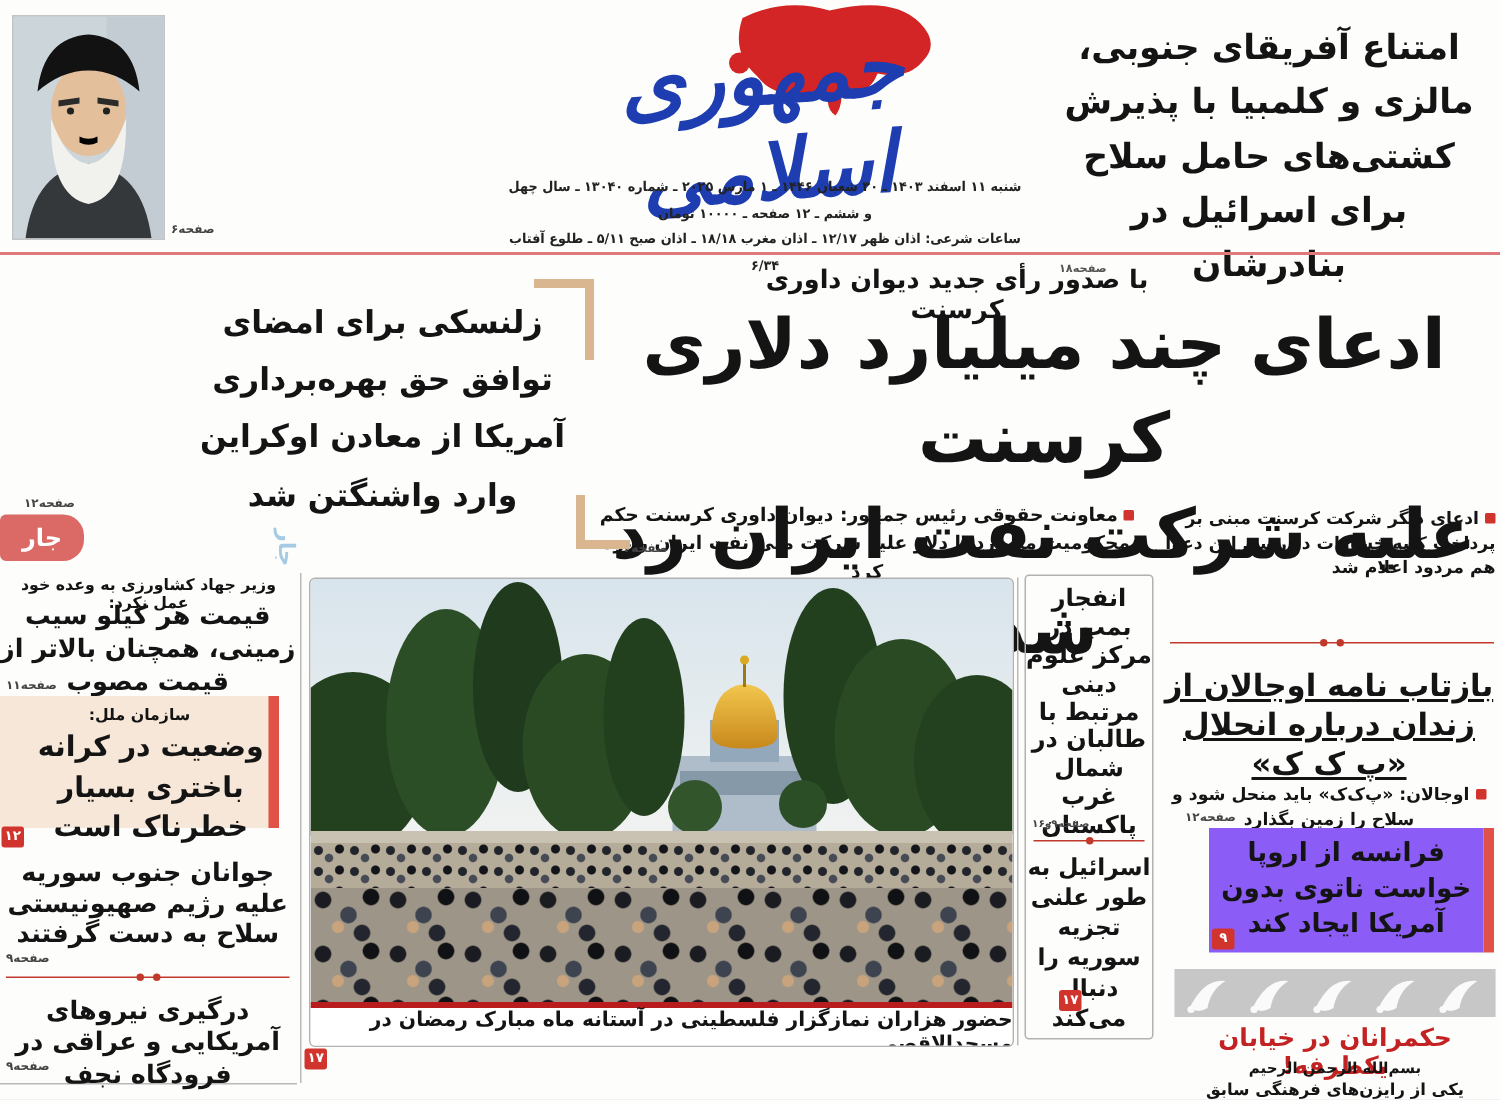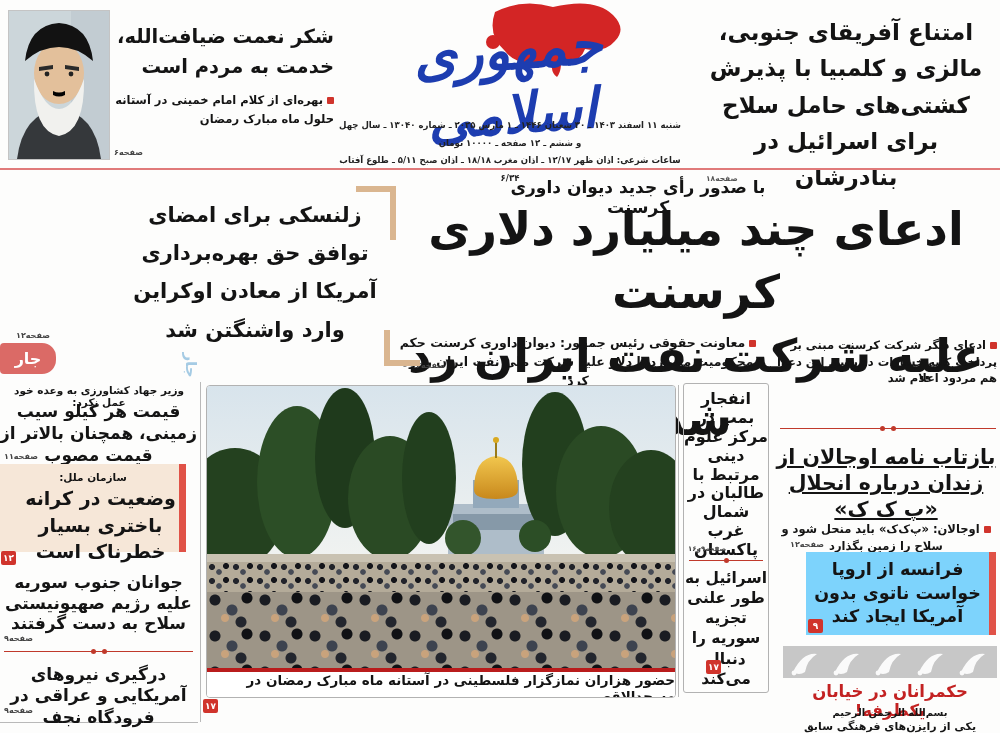--- a/index.html
+++ b/index.html
@@ -104,21 +104,21 @@
   .israel{left:684px;top:568px;width:84px;text-align:center;font-size:15.5px;font-weight:bold;line-height:1.3;}
 
   
   .news-bullet{font-size:11.5px;font-weight:bold;line-height:1.45;text-align:right;}
   .rb1{left:775px;top:337px;width:222px;}
   .rb2{left:775px;top:375px;width:222px;}
   .div-right{left:780px;top:425px;width:216px;}
   .ocalan-headline{left:775px;top:444px;width:222px;text-align:center;font-size:20.5px;font-weight:bold;line-height:1.28;text-decoration:underline;}
   .rb3{left:775px;top:521px;width:222px;text-align:center;}
   .ocalan-pageref{left:790px;top:540px;font-size:8px;font-weight:bold;color:#444;}
-  .france-box{left:806px;top:552px;width:183px;height:83px;background:#7dd3fc;}
+  .france-box{left:806px;top:552px;width:183px;height:83px;background:#8b5cf6;}
   .france-bar{left:989px;top:552px;width:7px;height:83px;background:#e05247;}
   .france-headline{margin-top:6px;font-size:17.5px;font-weight:bold;text-align:center;line-height:1.35;}
   .strip{left:783px;top:646px;width:214px;height:32px;background:#c7c7c7;overflow:hidden;}
   .note-title{left:783px;top:682px;width:214px;text-align:center;font-size:16.5px;font-weight:bold;color:#c32222;}
   .bismillah{left:783px;top:707px;width:214px;text-align:center;font-size:10px;font-weight:bold;}
   .note-body{left:783px;top:720px;width:214px;text-align:center;font-size:11px;font-weight:bold;}
 </style>
 </head>
 <body>
 
@@ -133,26 +133,20 @@
       <path d="M25 68 Q24 120 50 125 Q76 120 75 68 Q64 98 50 98 Q36 98 25 68 Z" fill="#f1f1ee"></path>
       <path d="M30 56 L44 54 L44 58 L30 60 Z" fill="#2a2a2a"></path>
       <path d="M56 54 L70 56 L70 60 L56 58 Z" fill="#2a2a2a"></path>
       <circle cx="38" cy="63" r="2.4" fill="#222"></circle>
       <circle cx="62" cy="63" r="2.4" fill="#222"></circle>
       <path d="M44 80 Q50 83 56 80 L56 84 Q50 87 44 84 Z" fill="#b99,0"></path>
       <path d="M16 50 Q20 14 50 12 Q80 14 84 50 Q68 36 50 36 Q32 36 16 50 Z" fill="#121212"></path>
     </svg>
   </div>
 
-  <div class="abs imam-text">
-    <div class="imam-headline">شکر نعمت ضیافت‌الله، خدمت به مردم است</div>
-    <div class="imam-kicker">
-      <span class="sq"></span><span>بهره‌ای از کلام امام خمینی در آستانه حلول ماه مبارک رمضان</span>
-    </div>
-  </div>
   <div class="abs imam-pageref">صفحه۶</div>
 
   <div class="abs logo-wrap">
     <svg width="350" height="112" viewBox="0 0 350 112" style="position:absolute;left:0;top:0">
       <path d="M160 10 q28 -14 58 -5 q42 -10 60 8 q14 14 2 26 q-10 12 -30 8 q-6 16 -22 10 q-8 16 -20 2 q-26 6 -38 -10 q-18 -16 -10 -39 z" fill="#d32525"></path>
       <path d="M224 46 q5 20 -2 29 q-9 -5 -3 -29 z" fill="#d32525"></path>
       <circle cx="158" cy="40" r="7" fill="#d32525"></circle>
     </svg>
     <div class="logo-text">جمهوری اسلامی</div>
   </div>

